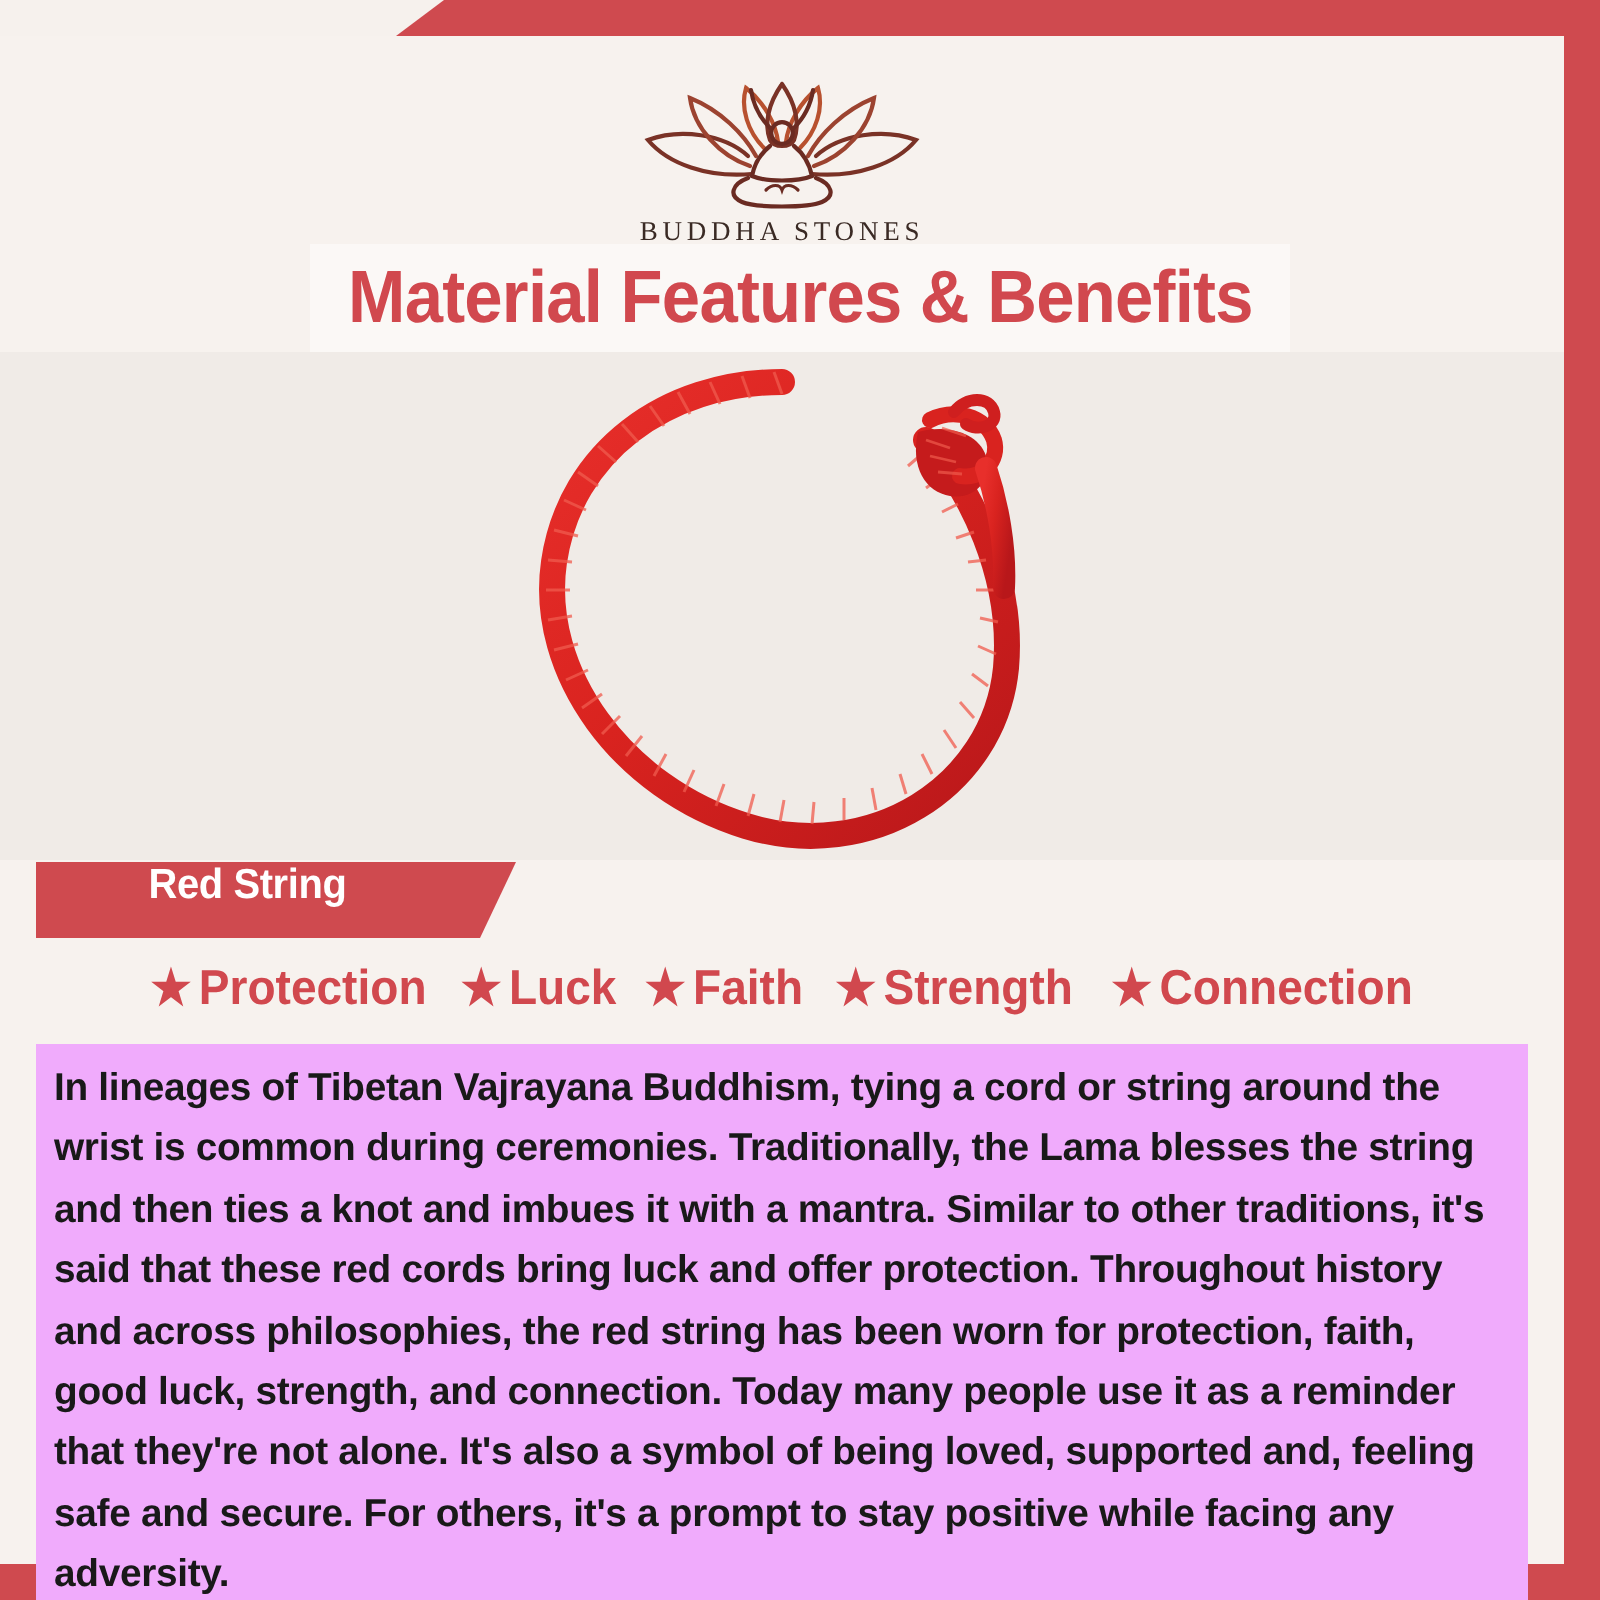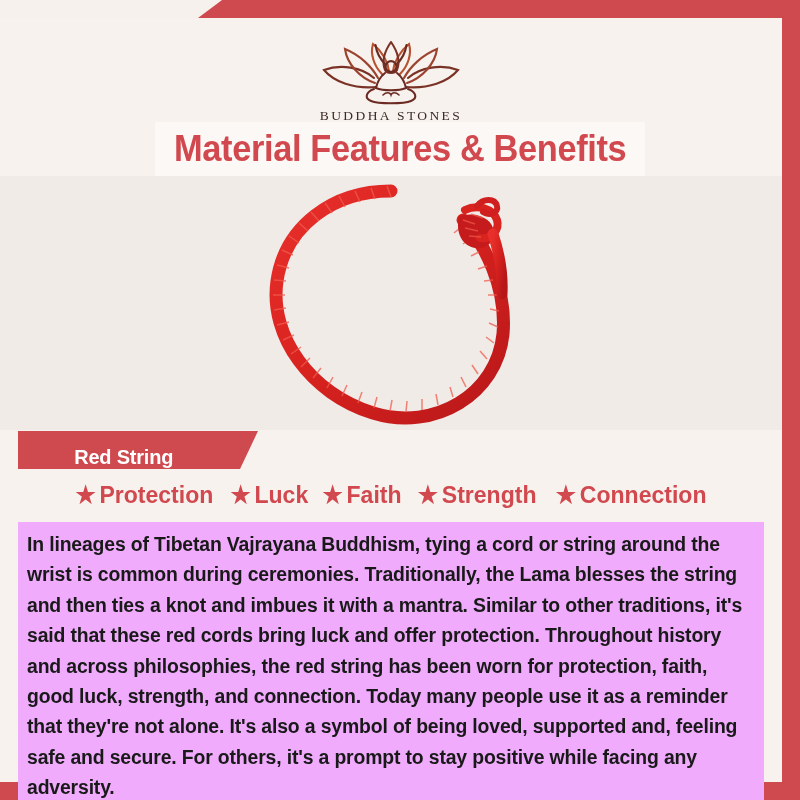--- a/index.html
+++ b/index.html
@@ -113,21 +113,21 @@
   
   .label-strip {
     position: absolute;
     left: 18px;
     top: 413px;
     height: 38px;
     width: 240px;
     background: #cf4a4f;
     clip-path: polygon(0 0, 240px 0, 222px 38px, 0 38px);
     display: flex;
-    align-items: flex-end;
+    align-items: flex-start;
   }
   .label-text {
     color: #ffffff;
     font-size: 21px;
     font-weight: bold;
     padding-left: 55px;
     letter-spacing: -0.2px;
     transform: scaleX(0.95);
     white-space: nowrap;
   }

